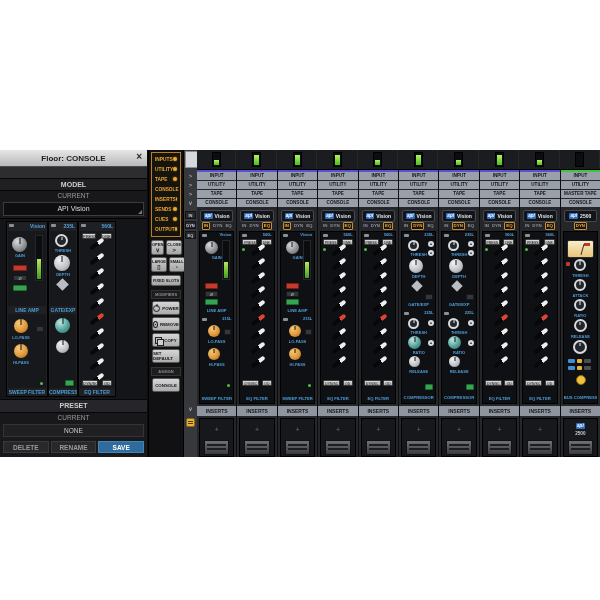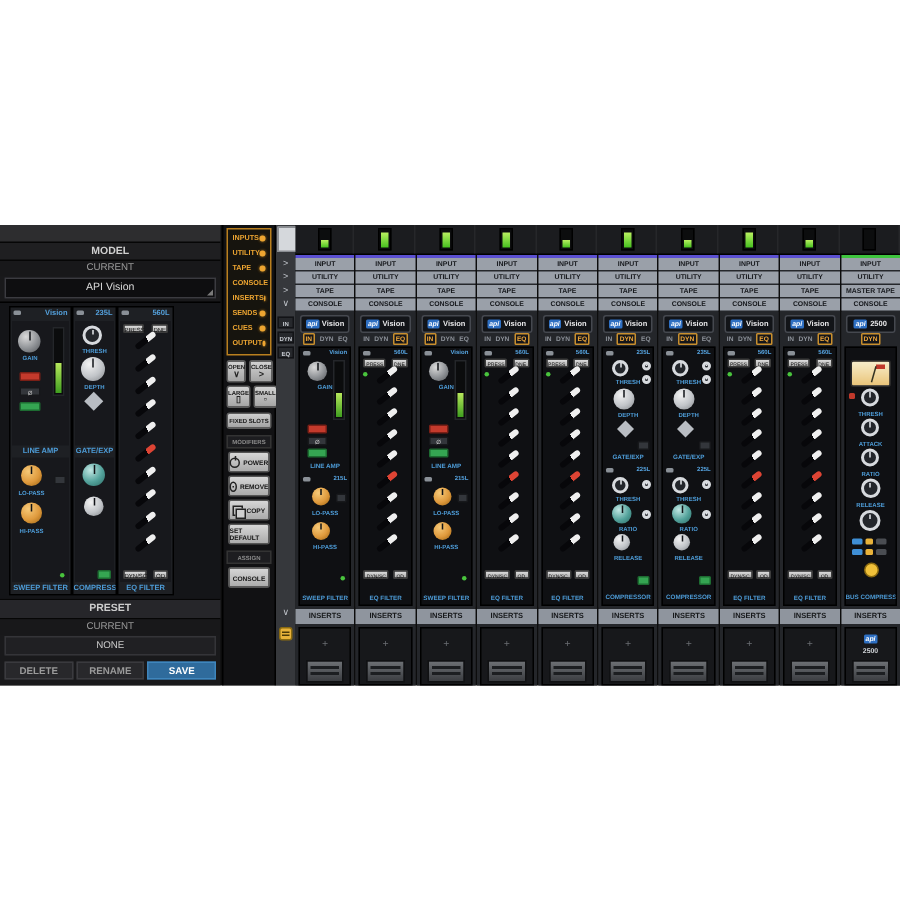--- a/index.html
+++ b/index.html
@@ -121,20 +121,24 @@
   .thumb:after{content:"";position:absolute;left:2px;right:2px;top:3px;height:2px;background:#1c1e21;box-shadow:0 4px 0 #1c1e21;}
   .slot-api{position:absolute;left:0;right:0;top:4px;display:flex;flex-direction:column;align-items:center;gap:2px;}
 </style>
 </head>
 <body>
 
 <div class="screen">
   <div class="band">
 
     <div class="lpanel">
+      <div class="lp-title">
+        <span>Floor: CONSOLE</span>
+        <span class="lp-close">×</span>
+      </div>
       <div class="lp-sub"></div>
       <div class="lp-model">MODEL</div>
       <div class="lp-current">CURRENT</div>
       <div class="lp-dd">API Vision</div>
 
       <div class="lp-preview">
 
         <div class="pv" style="left:6px;width:40px;">
           <div class="pv-hdr">
               <span class="wr"></span>

